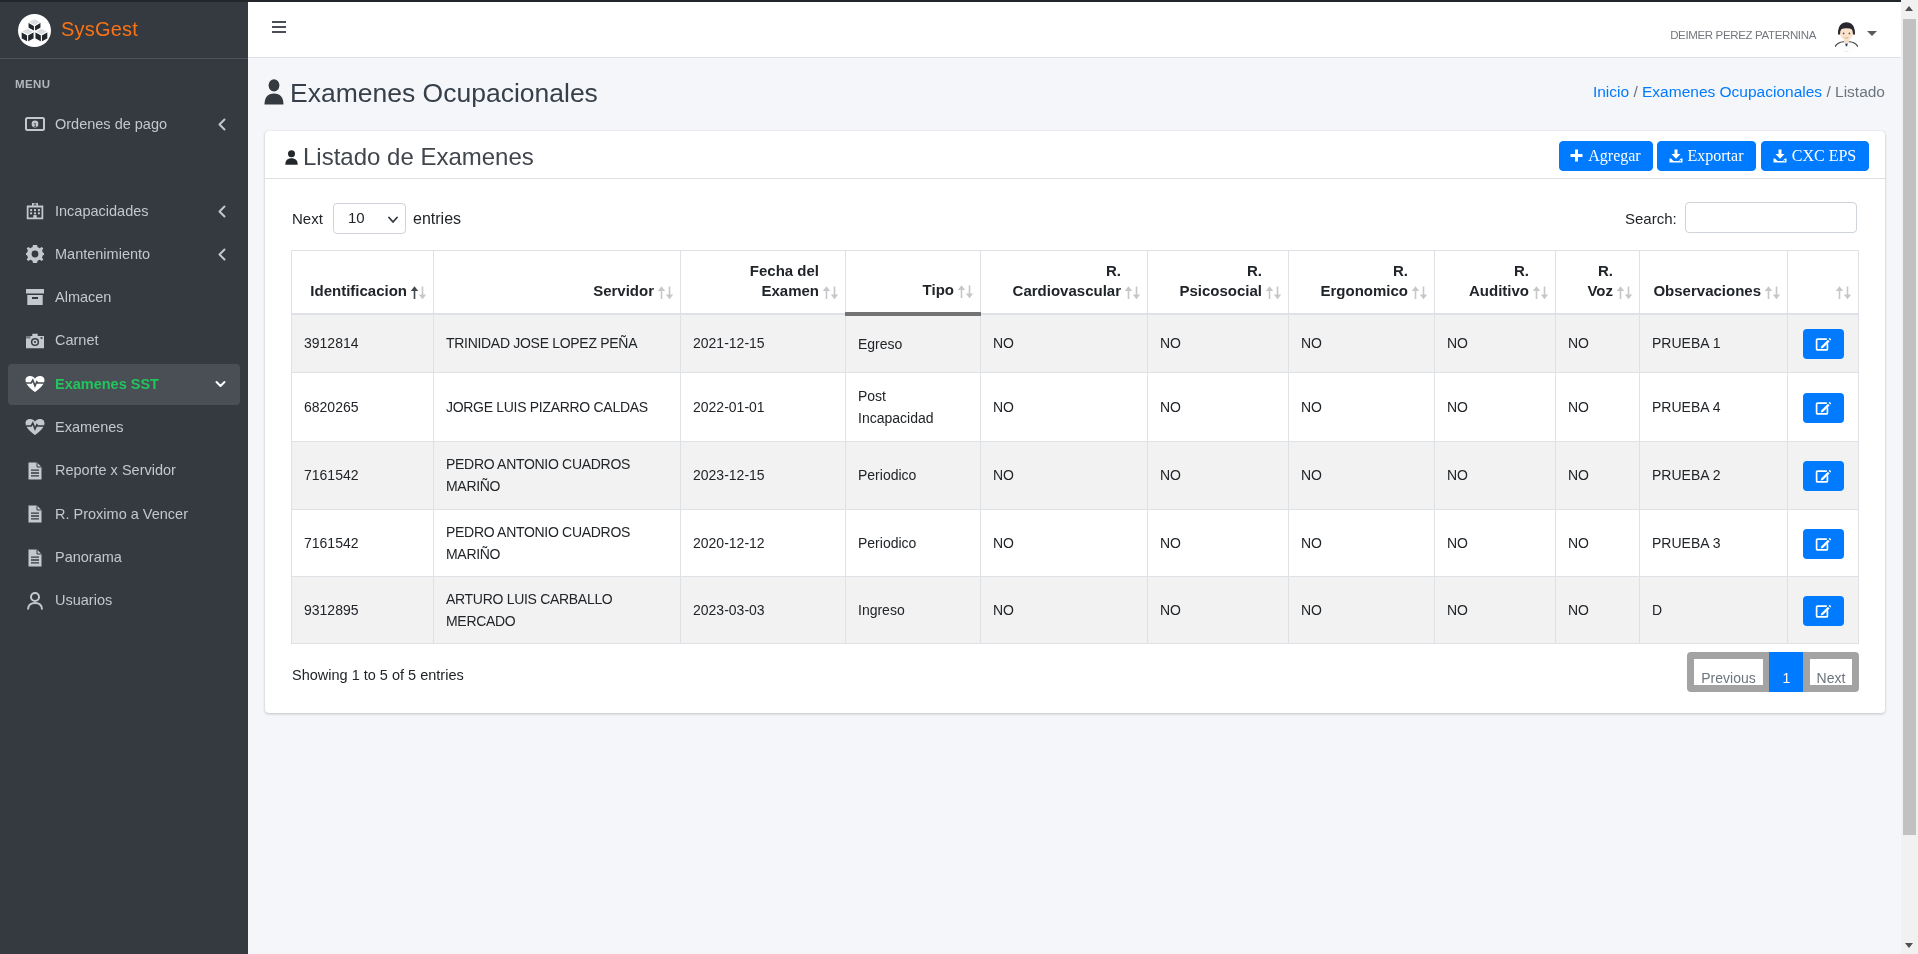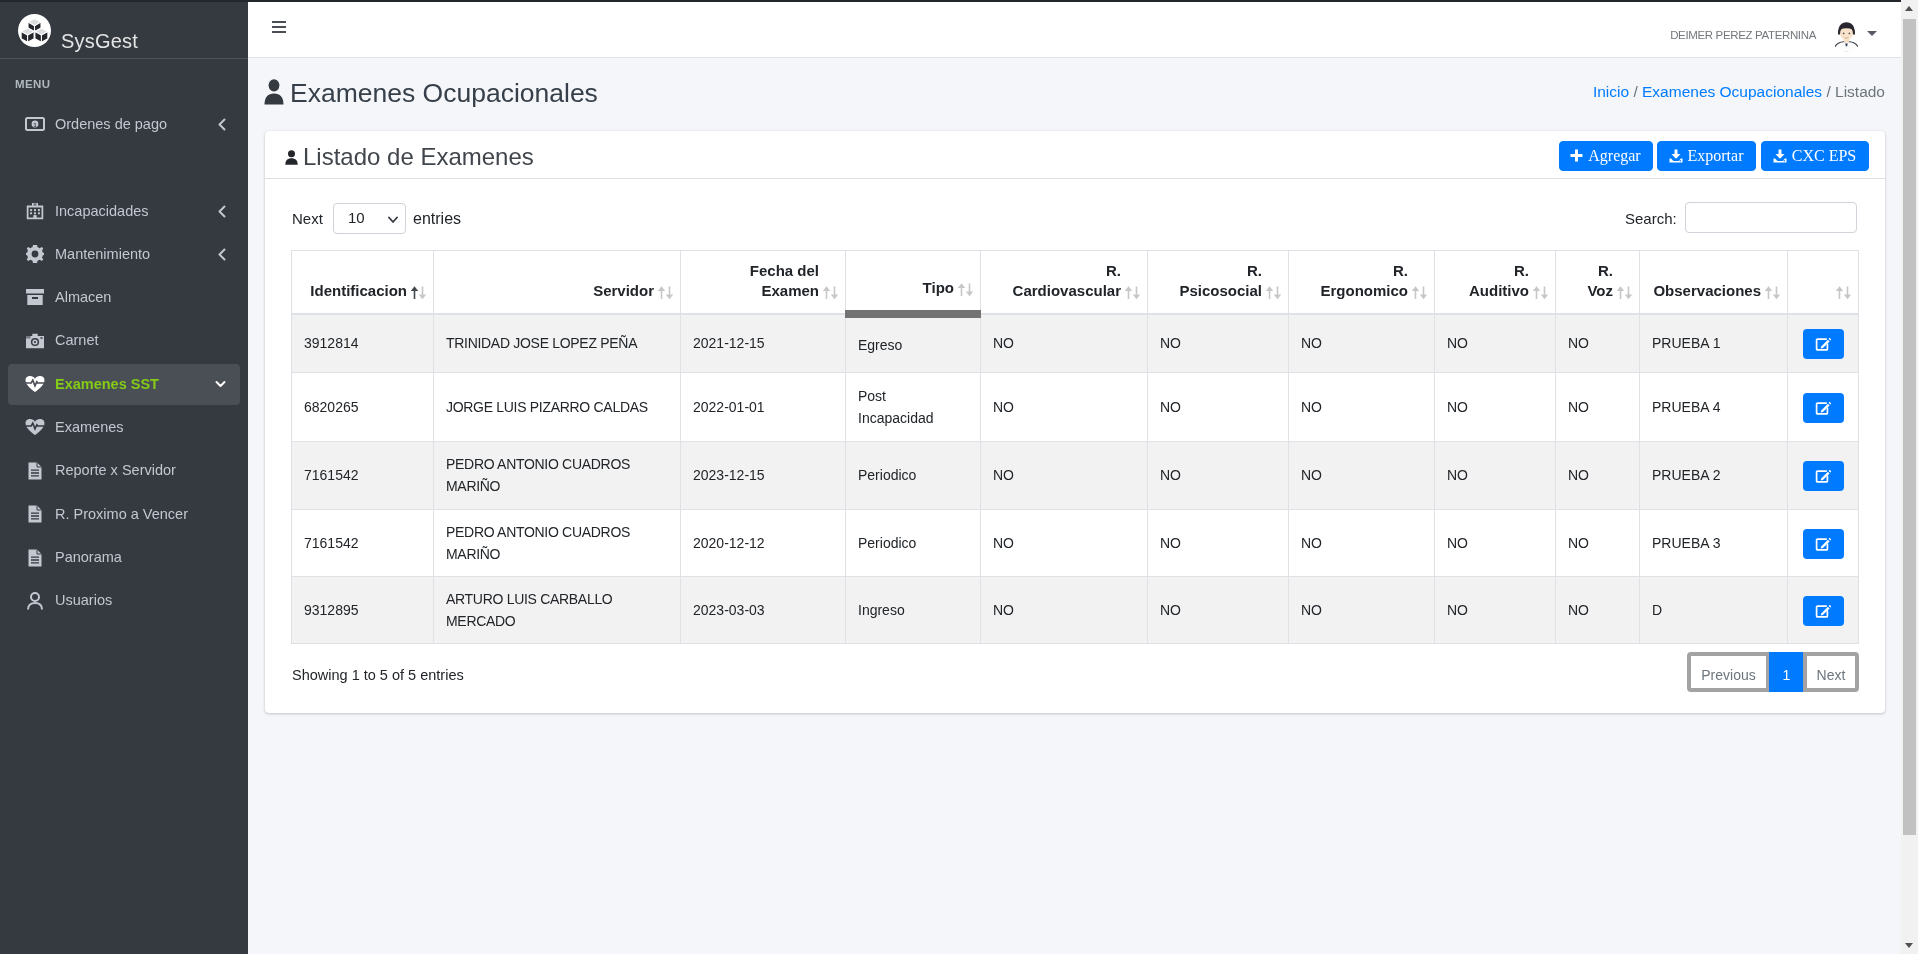--- a/index.html
+++ b/index.html
@@ -4,24 +4,24 @@
 <style>
 * { box-sizing: border-box; margin:0; padding:0; }
 html,body { width:1918px; height:954px; overflow:hidden; }
 body { font-family:"Liberation Sans",sans-serif; background:#f4f6f9; position:relative; color:#212529; }
 
 #topstrip { position:absolute; left:0; top:0; width:1918px; height:2px; background:#23272b; z-index:60; }
 
 #sidebar { position:absolute; left:0; top:0; width:248px; height:954px; background:#343a40; z-index:40; }
 #brand { position:absolute; left:0; top:2px; width:248px; height:57px; border-bottom:1px solid #4b545c; }
 #brand .logo { position:absolute; left:18px; top:12px; width:33px; height:33px; border-radius:50%; background:#fff; }
-#brand .btxt { position:absolute; left:61px; top:28px; font-size:20px; color:#e5e5e5; letter-spacing:0.2px; }
+#brand .btxt { position:absolute; left:61px; top:16px; font-size:20px; color:#f97316; letter-spacing:0.2px; }
 #menu-label { position:absolute; left:15px; top:78px; font-size:11.5px; font-weight:bold; color:#b0b7bd; letter-spacing:0.4px; }
 .nav-item { position:absolute; left:8px; width:232px; height:41px; border-radius:4px; color:#c2c7d0; font-size:14.5px; }
-.nav-item.active { background:#494f55; color:#84cc16; font-weight:bold; }
+.nav-item.active { background:#494f55; color:#22c55e; font-weight:bold; }
 .nav-item .ico { position:absolute; left:9px; top:0; width:36px; height:41px; text-align:center; }
 .nav-item .ico svg { position:absolute; left:50%; top:50%; transform:translate(-50%,-50%); }
 .nav-item .lbl { position:absolute; left:47px; top:0; line-height:41px; white-space:nowrap; }
 .nav-item .chev { position:absolute; right:14px; top:0; height:41px; }
 
 #navbar { position:absolute; left:248px; top:2px; width:1653px; height:56px; background:#fff; border-bottom:1px solid #dee2e6; z-index:30; }
 #burger { position:absolute; left:24px; top:19px; width:14px; height:13px; }
 #burger div { position:absolute; left:0; width:14px; height:2px; background:#494f54; }
 #uname { position:absolute; right:85px; top:27px; font-size:11.5px; color:#72787e; letter-spacing:-0.35px; }
 #avatar { position:absolute; right:38px; top:16px; width:33px; height:34px; }
@@ -48,21 +48,21 @@
 #tbl th, #tbl td { border:1px solid #dee2e6; }
 #tbl thead th { vertical-align:bottom; text-align:right; font-weight:bold; font-size:15px; padding:10px 26px 12px 12px; line-height:20px; position:relative; }
 #tbl thead th .sort { position:absolute; right:5px; bottom:13px; width:18px; height:15px; }
 #tbl tbody td { vertical-align:middle; padding:11px 12px; line-height:22px; } .nm { letter-spacing:-0.3px; }
 #tbl tbody tr.odd td { background:#f2f2f2; }
 .ebtn { width:41px; height:30px; background:#007bff; border-radius:4px; margin:2px auto 0; position:relative; }
 .ebtn svg { position:absolute; left:50%; top:50%; transform:translate(-50%,-50%); }
 
 #info { position:absolute; left:292px; top:667px; font-size:14.5px; }
 #pager { position:absolute; left:1687px; top:652px; height:40px; font-size:14px; }
-#pager .pg { float:left; height:40px; line-height:38px; border:4px solid #a3a3a3; background:#fff; color:#6c757d; margin-left:-1px; text-align:center; }
+#pager .pg { float:left; height:40px; line-height:38px; border:7px solid #a3a3a3; background:#fff; color:#6c757d; margin-left:-1px; text-align:center; }
 #pager .pg.first { border-radius:4px 0 0 4px; margin-left:0; }
 #pager .pg.last { border-radius:0 4px 4px 0; }
 #pager .pg.act { background:#007bff; border-color:#007bff; color:#fff; }
 
 #sb { position:absolute; right:0; top:0; width:17px; height:954px; background:#f1f1f1; z-index:70; }
 #sb .thumb { position:absolute; left:2px; top:19px; width:13px; height:816px; background:#c1c1c1; }
 #sb .up { position:absolute; left:4px; top:6px; width:0; height:0; border-left:4.5px solid transparent; border-right:4.5px solid transparent; border-bottom:5px solid #505050; }
 #sb .dn { position:absolute; left:4px; bottom:6px; width:0; height:0; border-left:4.5px solid transparent; border-right:4.5px solid transparent; border-top:5px solid #505050; }
 </style>
 </head>
@@ -323,21 +323,21 @@
       <th style="border-bottom:2px solid #dee2e6">Fecha del<br>Examen<span class="sort"><svg width="18" height="15" viewBox="0 0 18 15">
               <g fill="#c5c7c9">
                 <path d="M3.7 14 L5.3 14 L5.3 4.5 L3.7 4.5 Z"></path>
                 <path d="M0.8 6 L4.5 1.2 L8.2 6 Z"></path>
               </g>
               <g fill="#c5c7c9">
                 <path d="M11.7 1.5 L13.3 1.5 L13.3 11 L11.7 11 Z"></path>
                 <path d="M8.8 9.5 L12.5 14.3 L16.2 9.5 Z"></path>
               </g>
             </svg></span></th>
-      <th style="border-bottom:8px solid #737373">Tipo<span class="sort"><svg width="18" height="15" viewBox="0 0 18 15">
+      <th style="border-bottom:4px solid #737373">Tipo<span class="sort"><svg width="18" height="15" viewBox="0 0 18 15">
               <g fill="#c5c7c9">
                 <path d="M3.7 14 L5.3 14 L5.3 4.5 L3.7 4.5 Z"></path>
                 <path d="M0.8 6 L4.5 1.2 L8.2 6 Z"></path>
               </g>
               <g fill="#c5c7c9">
                 <path d="M11.7 1.5 L13.3 1.5 L13.3 11 L11.7 11 Z"></path>
                 <path d="M8.8 9.5 L12.5 14.3 L16.2 9.5 Z"></path>
               </g>
             </svg></span></th>
       <th style="border-bottom:2px solid #dee2e6">R.<br>Cardiovascular<span class="sort"><svg width="18" height="15" viewBox="0 0 18 15">

